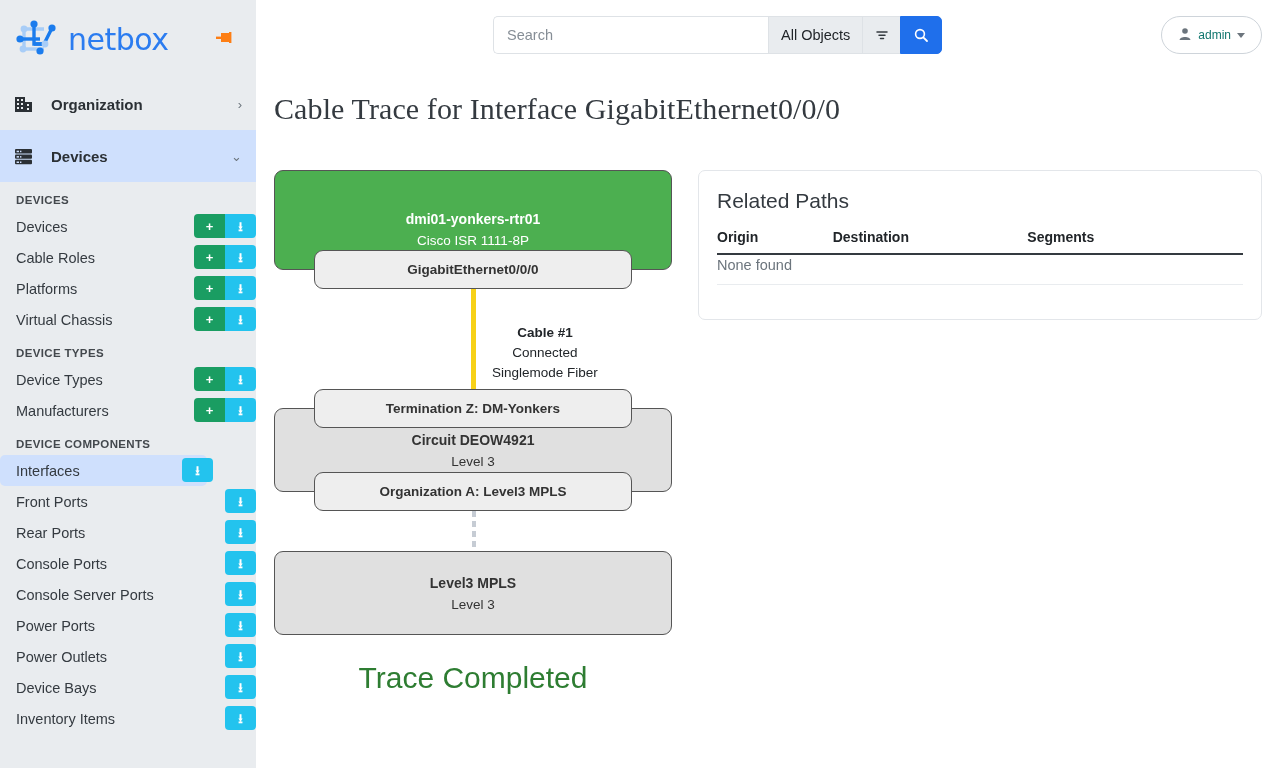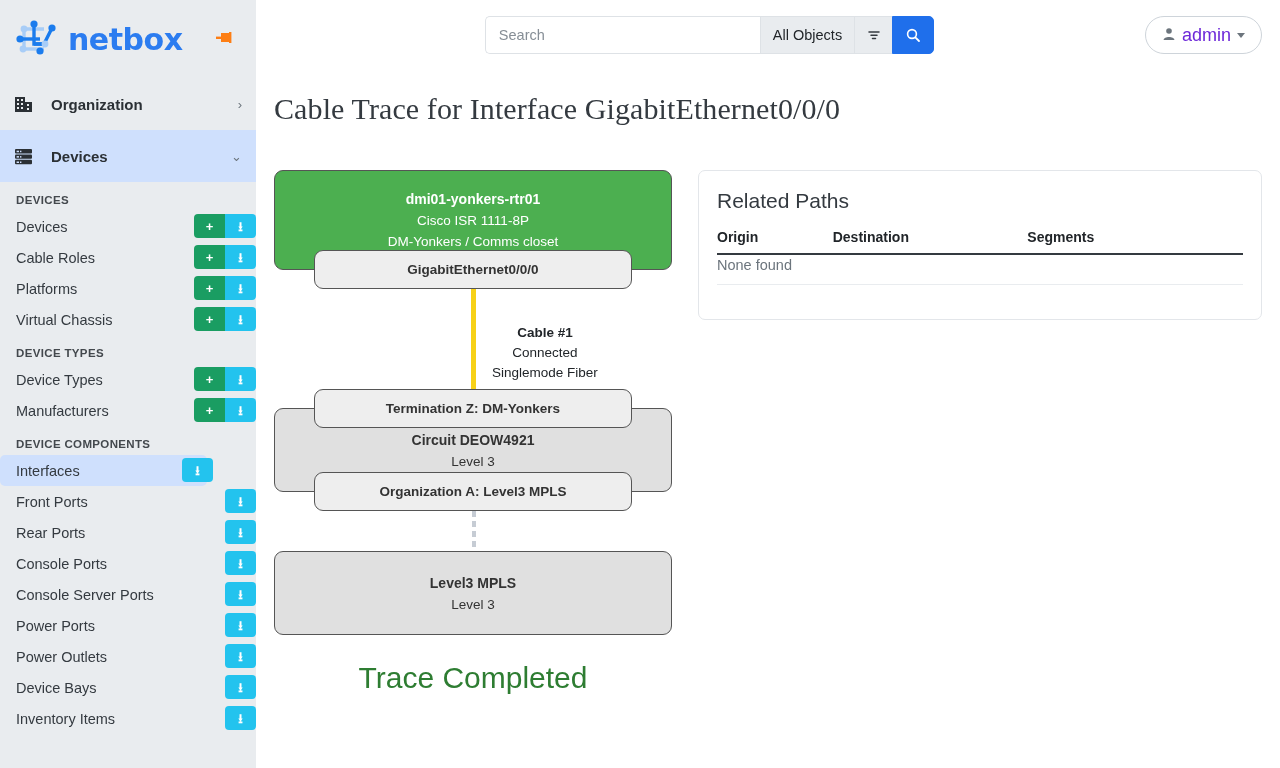--- a/index.html
+++ b/index.html
@@ -11,21 +11,21 @@
   }
   .app { display:flex; width:1280px; height:768px; }
 
   
   .sidebar {
     width:256px; flex:0 0 256px; height:768px;
     background:#e9ecef; overflow:hidden; position:relative;
   }
   .brand { height:78px; display:flex; align-items:center; padding:0 14px; }
   .brand-logo { width:48px; height:42px; flex:0 0 48px; }
-  .brand-word { font-size:30px; font-weight:700; color:#2b7cf0; letter-spacing:-.5px; margin-left:6px; font-family:"DejaVu Sans", sans-serif; }
+  .brand-word { font-size:30px; font-weight:400; color:#2b7cf0; letter-spacing:-.5px; margin-left:6px; font-family:"DejaVu Sans", sans-serif; }
   .pin { margin-left:auto; margin-right:8px; }
 
   .nav-group { display:flex; align-items:center; height:52px; padding:0 14px; cursor:pointer; }
   .nav-group .ng-icon { width:26px; flex:0 0 26px; display:flex; align-items:center; }
   .nav-group .ng-label { font-size:15px; font-weight:700; color:#2b3035; margin-left:11px; }
   .nav-group .ng-chev { margin-left:auto; color:#6c757d; font-size:13px; line-height:1; }
   .nav-group.active { background:#cfe0fd; }
 
   .sec-head {
     font-size:11.5px; font-weight:700; letter-spacing:.35px; color:#43484d;
@@ -64,35 +64,35 @@
   .filter-btn {
     width:38px; height:38px; display:flex; align-items:center; justify-content:center;
     background:#e9ecef; border:1px solid #dee2e6; border-right:none;
   }
   .search-btn {
     width:42px; height:38px; display:flex; align-items:center; justify-content:center;
     background:#1f6feb; border:1px solid #1f6feb; border-radius:0 5px 5px 0;
   }
   .user-menu {
     margin-left:auto; height:38px; display:flex; align-items:center; gap:6px;
-    border:1px solid #ced4da; border-radius:19px; padding:0 16px; color:#6d28d9; font-size:18px;
+    border:1px solid #ced4da; border-radius:19px; padding:0 16px; color:#0f766e; font-size:12px;
   }
   .user-caret { border-left:4px solid transparent; border-right:4px solid transparent; border-top:5px solid #6c757d; }
 
   .page-title { font-size:30px; font-weight:400; color:#343a40; padding:2px 0 0 18px; letter-spacing:.1px;font-family:Liberation Serif, serif; }
 
   .content { display:flex; padding:24px 18px 0 18px; gap:26px; }
 
   
   .trace { width:398px; flex:0 0 398px; position:relative; }
   .node {
     border:1.6px solid #555; border-radius:9px; text-align:center;
     display:flex; flex-direction:column; justify-content:center; align-items:center;
   }
-  .node-device { background:#4caf50; height:100px; color:#fff; }
+  .node-device { background:#4caf50; height:100px; color:#fff;justify-content:flex-end; }
   .node-device .t1 { font-weight:700; font-size:14px; }
   .node-device .t2, .node-device .t3 { font-size:13.5px; margin-top:6px; }
   .node-term {
     background:#eeeeee; width:318px; height:39px; margin:0 auto;
     font-weight:700; font-size:13.5px; color:#333; position:relative; z-index:3;
   }
   .node-circuit { background:#e0e0e0; height:84px; color:#333; }
   .node-circuit .c1 { font-weight:700; font-size:14px; }
   .node-circuit .c2 { font-size:13.5px; margin-top:6px; }
   .node-provider { background:#e0e0e0; height:84px; color:#333; }

